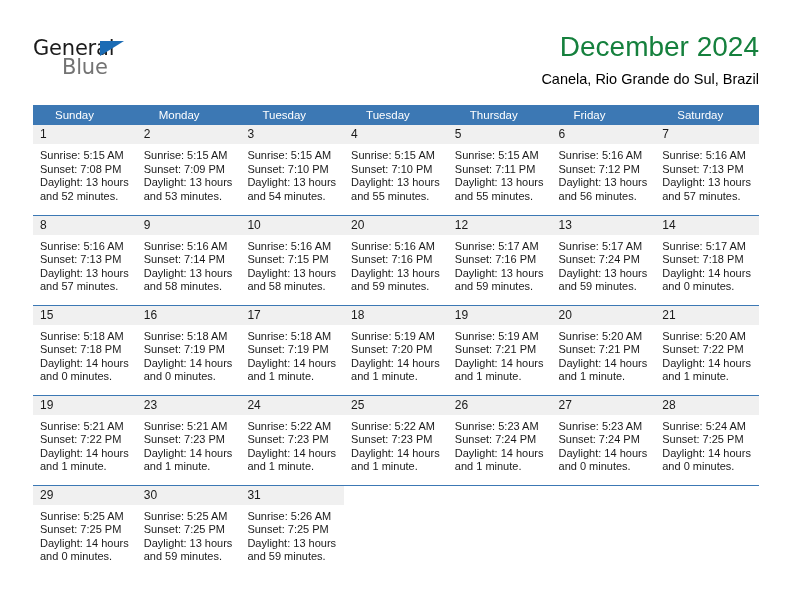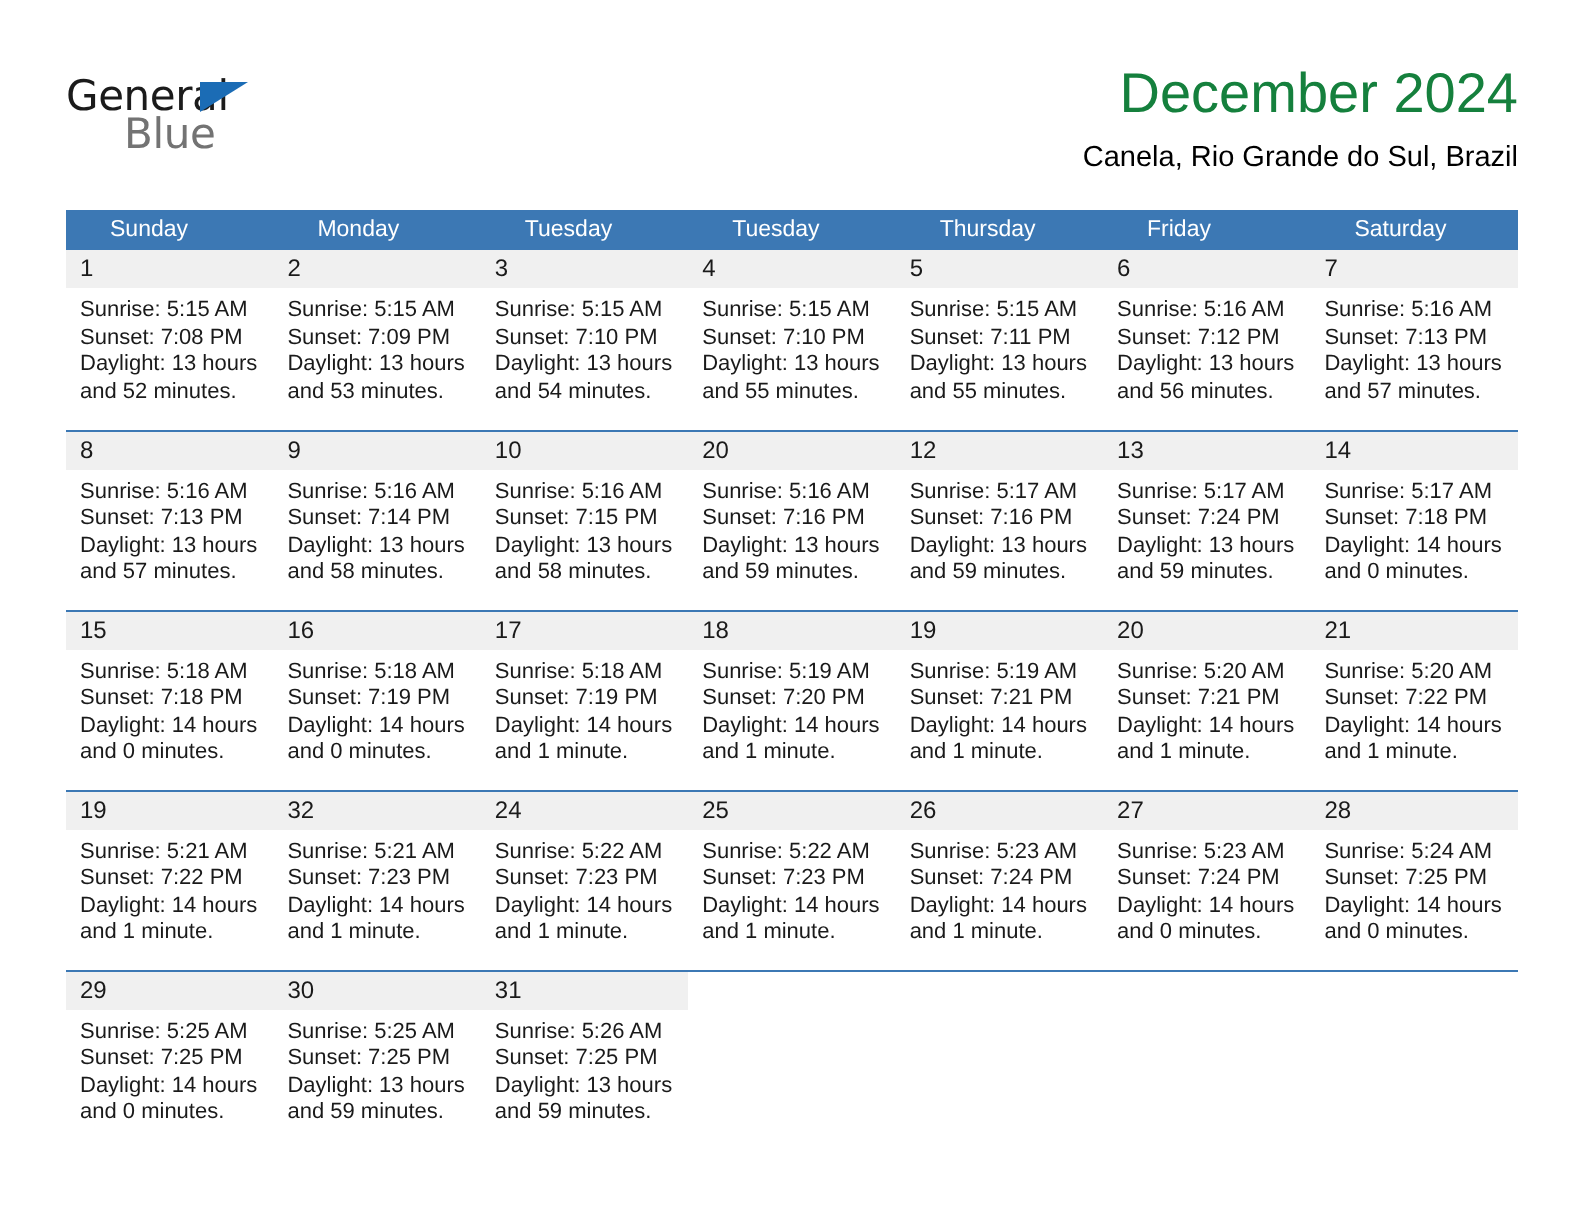--- a/index.html
+++ b/index.html
@@ -423,21 +423,21 @@
               <div class="details">
                 <div>Sunrise: 5:21 AM</div>
                 <div>Sunset: 7:22 PM</div>
                 <div>Daylight: 14 hours</div>
                 <div>and 1 minute.</div>
               </div>
             </div>
           </td>
           <td>
             <div class="daycell">
-              <div class="daynum-band">32</div>
+              <div class="daynum-band">23</div>
               <div class="details">
                 <div>Sunrise: 5:21 AM</div>
                 <div>Sunset: 7:23 PM</div>
                 <div>Daylight: 14 hours</div>
                 <div>and 1 minute.</div>
               </div>
             </div>
           </td>
           <td>
             <div class="daycell">

